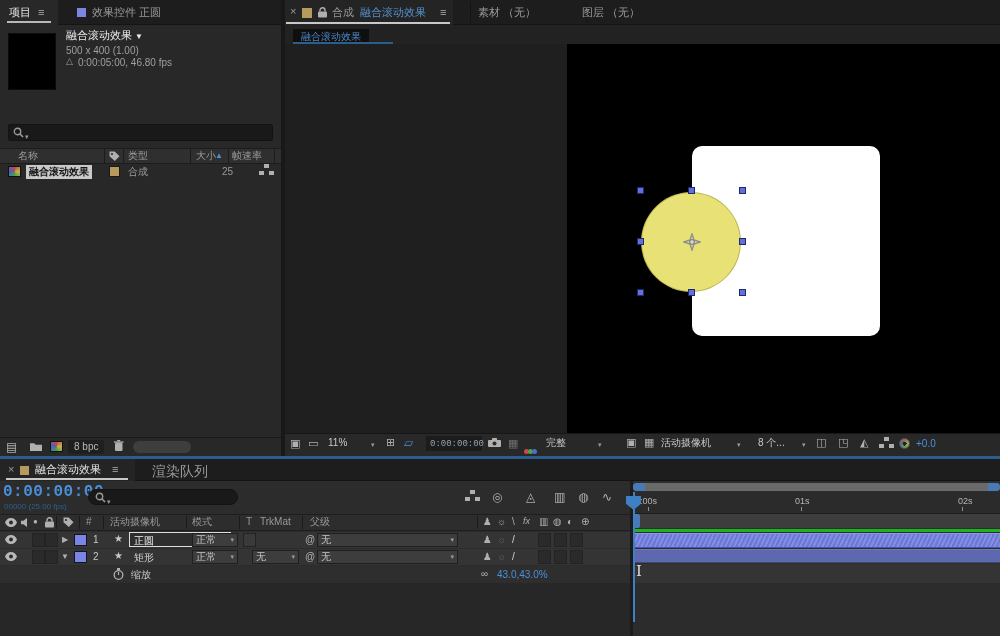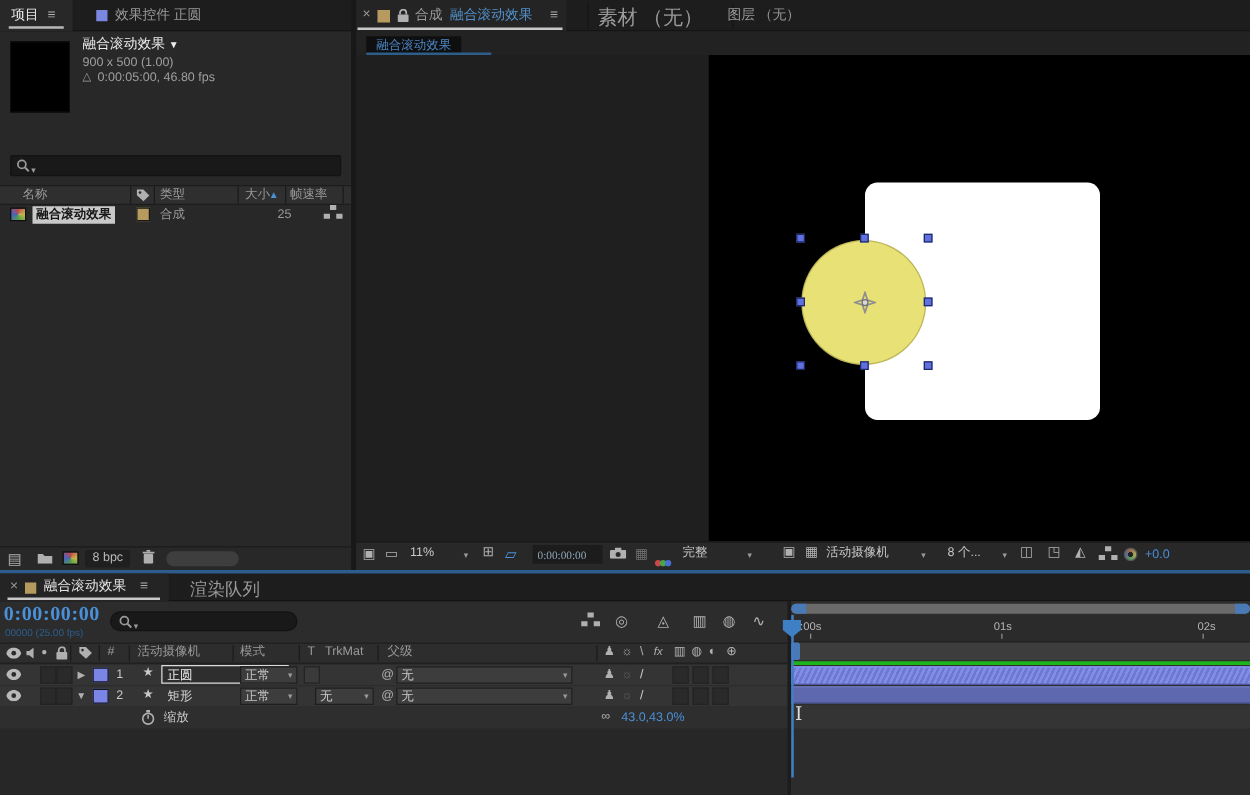--- a/index.html
+++ b/index.html
@@ -22,21 +22,21 @@
   .compicon{position:absolute;background:conic-gradient(#c04848,#c4b44c,#4f9e49,#4a63c0,#c04848);
             border:1px solid #101010}
   .handle{position:absolute;width:7px;height:7px;background:#6070e0;border:1px solid #1f2a66;z-index:6}
   .tick{position:absolute;width:1px;height:4px;background:#8f8f8f}
   .svgi{position:absolute}
   .rgbdot{display:inline-block;width:5px;height:5px;border-radius:50%;margin-right:-1px}
   .aperture{position:absolute;width:11px;height:11px;border-radius:50%;border:1px solid #555;
             background:radial-gradient(circle,#222 0 2px,transparent 2px),
                        conic-gradient(#9a6a4a,#a9a45a,#5a9a5a,#5a6a9a,#9a6a4a)}
   .searchbox{position:absolute;background:#191919;border:1px solid #131313;border-radius:8px}
-  .mono{font-family:Liberation Serif, serif}
+  .mono{font-family:Liberation Mono, monospace}
 </style>
 </head>
 <body>
 
 <div id="root">
 
   <svg width="0" height="0" style="position:absolute">
     <defs>
       <g id="i-eye">
           <path d="M6 0C3.2 0 1 1.8 0 4.5 1 7.2 3.2 9 6 9s5-1.8 6-4.5C11 1.8 8.8 0 6 0z" fill="#b8b8b8"></path>
@@ -87,21 +87,21 @@
     <div class="abs" style="left:0;top:0;width:281px;height:25px;background:#1d1d1d;border-bottom:1px solid #141414"></div>
     <div class="abs" style="left:0;top:0;width:58px;height:25px;background:#282828"></div>
     <span class="txt" style="left:9px;top:7px;font-size:11px;color:#e8e8e8">项目</span>
     <span class="glyph" style="left:38px;top:7px;font-size:11px">≡</span>
     <div class="abs" style="left:7px;top:21px;width:44px;height:2px;background:#b8b8b8"></div>
     <span class="abs" style="left:77px;top:8px;width:9px;height:9px;background:#7a86e0"></span>
     <span class="txt" style="left:92px;top:7px;font-size:11px;color:#9a9a9a">效果控件 正圆</span>
 
     <div class="abs" style="left:8px;top:33px;width:48px;height:57px;background:#000;border:1px solid #0c0c0c"></div>
     <span class="txt" style="left:66px;top:30px;font-size:11px;font-weight:normal;color:#ececec"><span>融合滚动效果</span> <span style="font-size:8px">▼</span></span>
-    <span class="txt" style="left:66px;top:46px;font-size:10px;color:#9f9f9f">900 x 500 (1.00)</span>
+    <span class="txt" style="left:66px;top:46px;font-size:10px;color:#9f9f9f">500 x 400 (1.00)</span>
     <span class="txt" style="left:66px;top:57px;font-size:9px;color:#9f9f9f">△</span>
     <span class="txt" style="left:78px;top:58px;font-size:10px;color:#9f9f9f">0:00:05:00, 46.80 fps</span>
 
     <div class="searchbox" style="left:8px;top:124px;width:265px;height:17px;border-radius:2px"></div>
     <svg class="svgi" style="left:13px;top:127px" width="11" height="11">
         <use href="#i-mag"></use>
       </svg>
     <span class="chev" style="left:25px;top:133px">▾</span>
 
     <div class="abs" style="left:0;top:148px;width:281px;height:16px;background:#2f2f2f;border-top:1px solid #1c1c1c;border-bottom:1px solid #1c1c1c"></div>
@@ -150,21 +150,21 @@
     <span class="txt" style="left:290px;top:6px;font-size:11px;color:#9a9a9a">×</span>
     <span class="abs" style="left:302px;top:8px;width:10px;height:10px;background:#b79b5e"></span>
     <svg class="svgi" style="left:318px;top:7px" width="9" height="11">
         <use href="#i-lock"></use>
       </svg>
     <span class="txt" style="left:332px;top:7px;font-size:11px;color:#9a9a9a">合成</span>
     <span class="txt" style="left:360px;top:7px;font-size:11px;color:#5291cb">融合滚动效果</span>
     <span class="glyph" style="left:440px;top:7px;font-size:11px">≡</span>
     <div class="abs" style="left:286px;top:22px;width:164px;height:2px;background:#c8c8c8"></div>
     <div class="vline" style="left:470px;top:2px;height:21px;background:#141414"></div>
-    <span class="txt" style="left:478px;top:7px;font-size:16px;color:#9a9a9a">素材 （无）</span>
+    <span class="txt" style="left:478px;top:7px;font-size:11px;color:#9a9a9a">素材 （无）</span>
     <div class="vline" style="left:586px;top:2px;height:21px;background:#141414"></div>
     <span class="txt" style="left:582px;top:7px;font-size:11px;color:#9a9a9a">图层 （无）</span>
 
     <div class="abs" style="left:285px;top:25px;width:715px;height:19px;background:#222"></div>
     <span class="txt" style="left:293px;top:29px;font-size:10px;color:#4c86c6;background:#0f0f0f;padding:3px 8px 3px 8px">融合滚动效果</span>
     <div class="abs" style="left:293px;top:42px;width:100px;height:2px;background:#2d5e8a"></div>
 
     <div class="abs" style="left:285px;top:44px;width:715px;height:389px;background:#1f1f1f;overflow:hidden">
       <div class="abs" style="left:282px;top:0;width:433px;height:389px;background:#000"></div>
       <div class="abs" style="left:407px;top:102px;width:188px;height:190px;background:#fff;border-radius:10px"></div>

